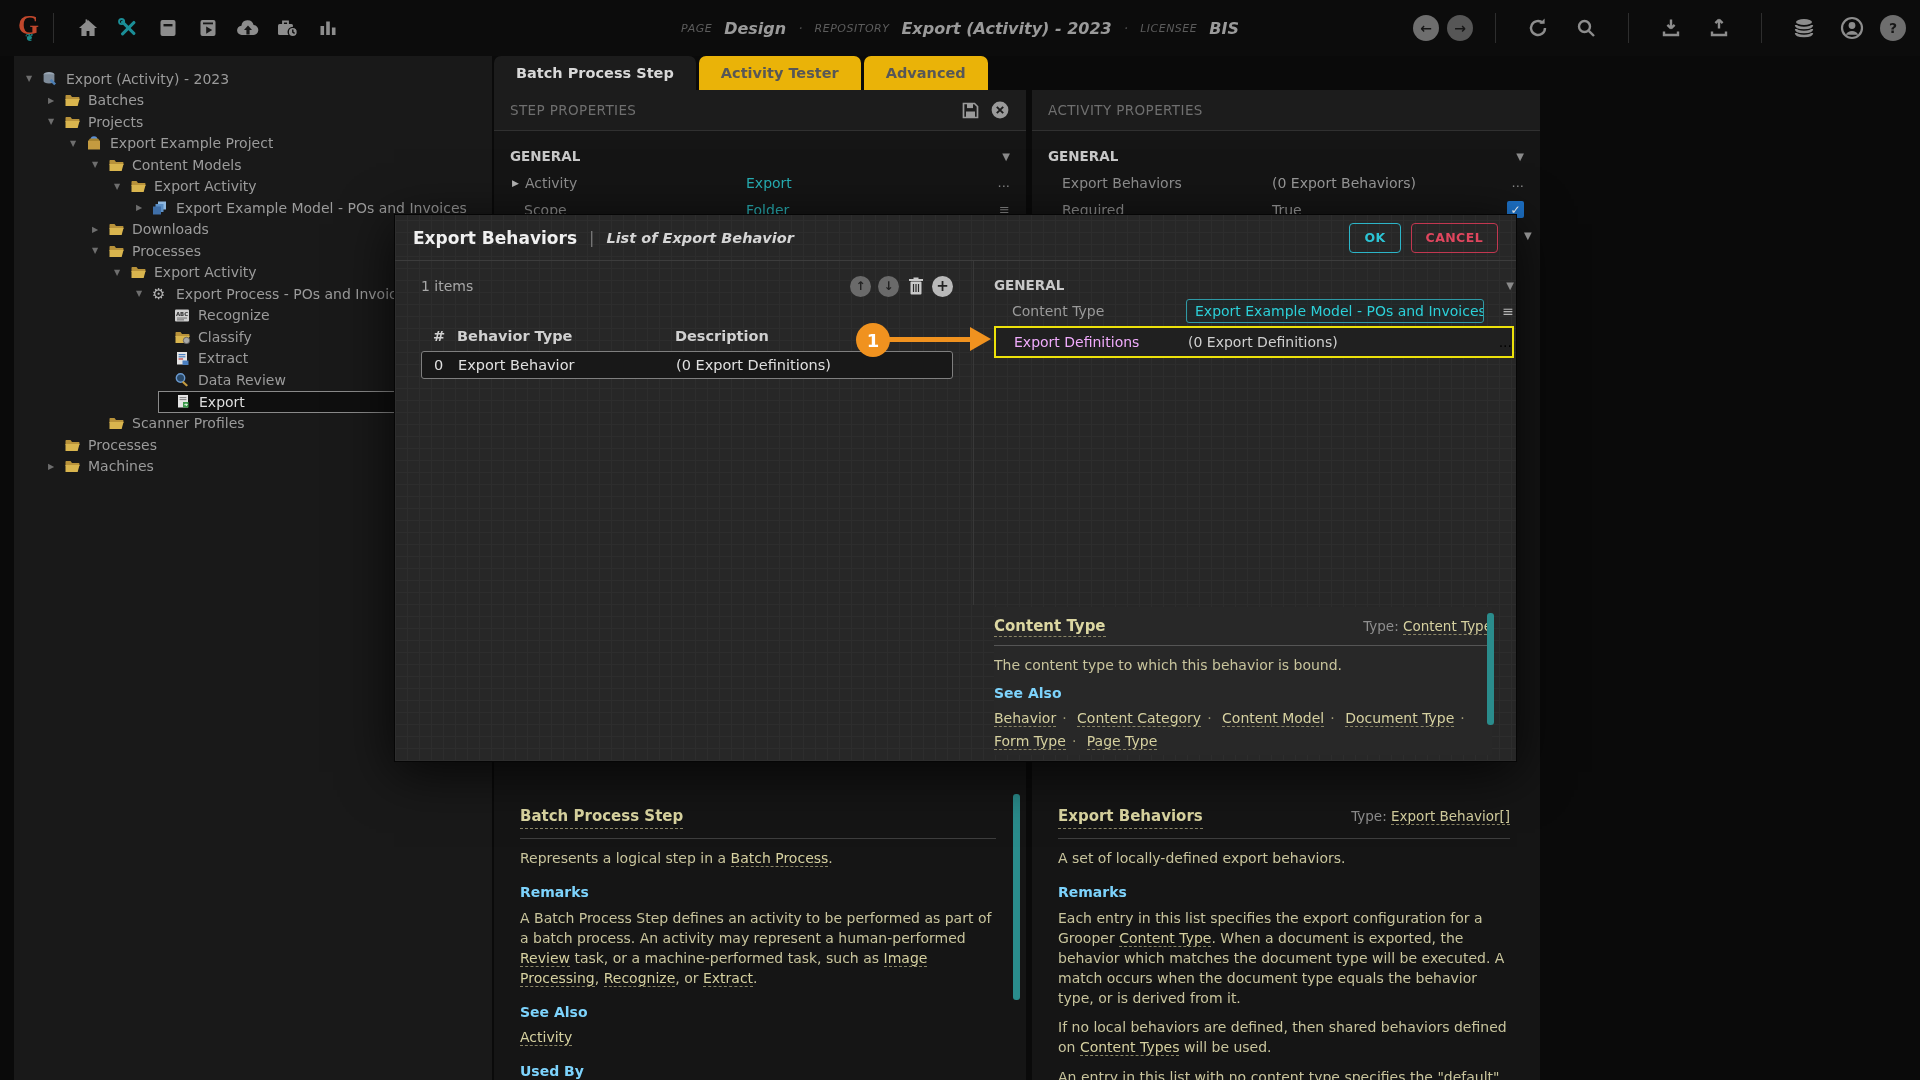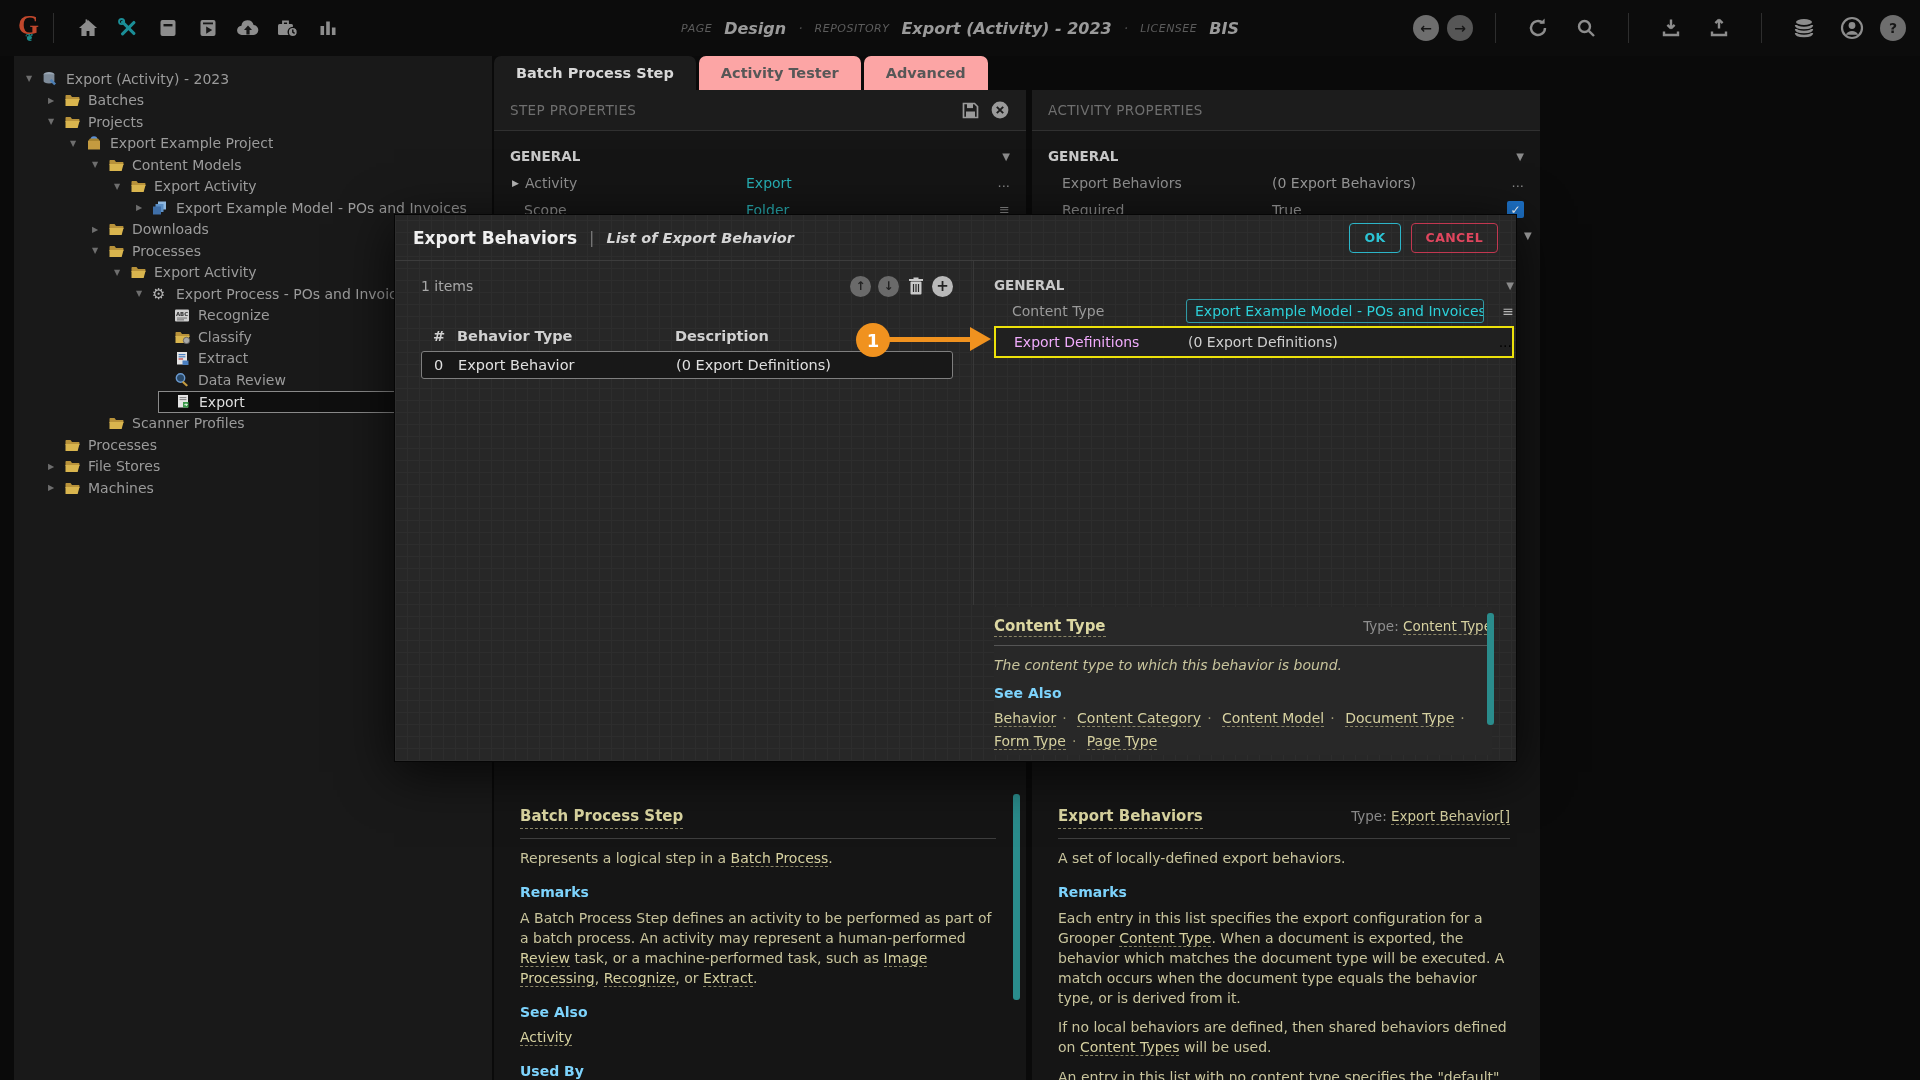--- a/index.html
+++ b/index.html
@@ -24,21 +24,21 @@
   .trow .exp.open::after{content:"▼";}
   .trow .exp.closed::after{content:"▶";}
   .trow .ticon{width:20px;flex:none;display:flex;align-items:center;}
   .trow .tlabel{margin-left:4px;overflow:hidden;}
   .trow.selected{background:#0f0f0f;border:1px solid #8a8a8a;height:20px;width:330px;color:#dedede;}
   .gearglyph{font-size:15px;color:#b5b5b5;line-height:14px;}
   
   #tabs{position:absolute;left:494px;top:56px;height:34px;display:flex;gap:3px;}
   .tab{padding:0 22px;line-height:34px;font-size:14.5px;font-weight:bold;border-radius:7px 7px 0 0;}
   .tab.active{background:#1c1c1c;color:#d8d8d8;}
-  .tab.idle{background:#fca5a5;color:#575757;text-align:right;}
+  .tab.idle{background:#eab308;color:#575757;text-align:right;}
   #center{position:absolute;left:494px;top:90px;width:532px;bottom:0;background:#151515;}
   #right{position:absolute;left:1032px;top:90px;width:508px;bottom:0;background:#151515;}
   .pbar{height:40px;background:#1c1c1c;border-bottom:1px solid #303030;display:flex;align-items:center;padding:0 16px;color:#6f6f6f;font-size:13.5px;letter-spacing:.4px;}
   .pbar .sp{flex:1;}
   .gen-wrap{padding:12px 16px 0 16px;}
   .gen-head{display:flex;color:#c8c8c8;font-weight:bold;font-size:13.5px;height:26px;align-items:center;}
   .gen-head .sp{flex:1;}
   .chev{color:#8a8a8a;font-size:10px;}
   .prow{display:grid;grid-template-columns:1fr 1fr 28px;align-items:center;height:27px;font-size:14px;}
   .prow .plabel{color:#8f8f8f;padding-left:14px;display:flex;align-items:center;gap:6px;}
@@ -413,30 +413,20 @@
       <span class="tlabel">Processes</span>
     </div>
   <div class="trow" style="--lv:1">
       <span class="exp closed"></span>
       <span class="ticon">
         <svg width="17" height="14" viewBox="0 0 16 14">
           <path d="M1 3c0-.6.4-1 1-1h4l1.5 2H14c.6 0 1 .4 1 1v2H1z" fill="#b8923a"></path>
           <path d="M1 6h14l-1.8 7H1z" fill="#d9b54e"></path>
         </svg>
       </span>
-      <span class="tlabel">File Stores</span>
-    </div>
-  <div class="trow" style="--lv:1">
-      <span class="exp closed"></span>
-      <span class="ticon">
-        <svg width="17" height="14" viewBox="0 0 16 14">
-          <path d="M1 3c0-.6.4-1 1-1h4l1.5 2H14c.6 0 1 .4 1 1v2H1z" fill="#b8923a"></path>
-          <path d="M1 6h14l-1.8 7H1z" fill="#d9b54e"></path>
-        </svg>
-      </span>
       <span class="tlabel">Machines</span>
     </div>
 </div>
 
 <div id="tabs">
   <span class="tab active">Batch Process Step</span>
   <span class="tab idle">Activity Tester</span>
   <span class="tab idle">Advanced</span>
 </div>
 
@@ -593,21 +583,21 @@
       <span class="ptrail" style="text-align:right;">...</span>
     </div>
   </div>
 
   <div id="mhelp">
     <div class="doc-head" style="padding-top:10px;">
       <span class="doc-title">Content Type</span>
       <span class="doc-type"><span>Type:</span> <a>Content Type</a></span>
     </div>
     <div class="doc-hr"></div>
-    <p style="margin:0 0 12px 0;font-style:italic;"><span>The content type to which this behavior is bound.</span></p>
+    <p style="margin:0 0 12px 0;"><span>The content type to which this behavior is bound.</span></p>
     <div class="doc-sub" style="margin-top:0;">See Also</div>
     <div class="hlinks">
       <span class="dlink">Behavior</span><span class="hsep">·</span>
       <span class="dlink">Content Category</span><span class="hsep">·</span>
       <span class="dlink">Content Model</span><span class="hsep">·</span>
       <span class="dlink">Document Type</span><span class="hsep">·</span>
       <span class="dlink">Form Type</span><span class="hsep">·</span>
       <span class="dlink">Page Type</span>
     </div>
   </div>

